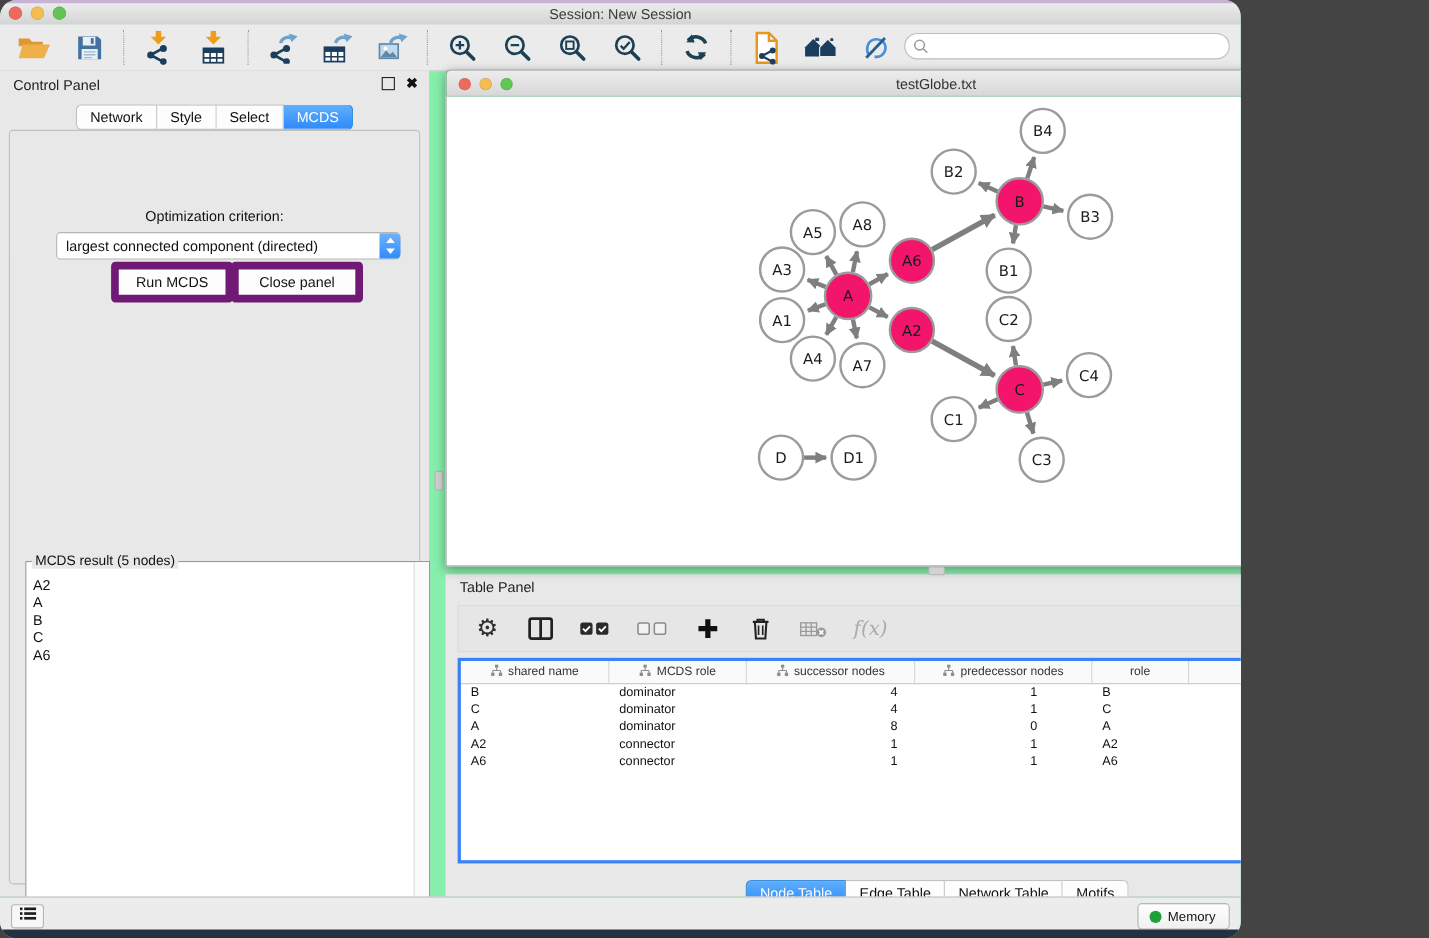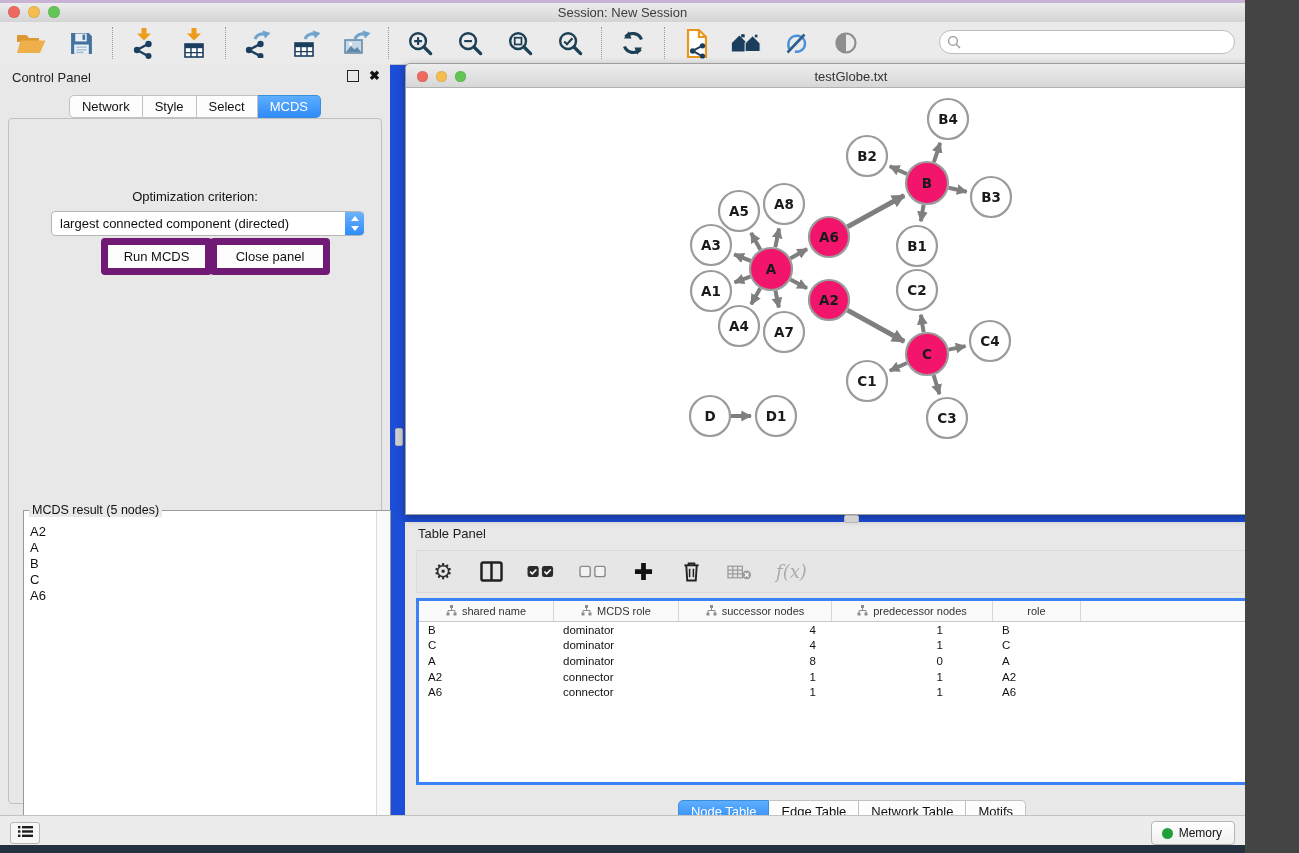--- a/index.html
+++ b/index.html
@@ -1,17 +1,17 @@
 <!DOCTYPE html>
 <html><head>
 <meta charset="utf-8">
 <style>
   html,body{margin:0;padding:0;background:#444;}
-  .app{position:relative;width:1245px;height:853px;overflow:hidden;
-       font-family:"Liberation Sans",sans-serif;background:#1d4ed8;color:#222;}
+  .app{position:relative;width:1128px;height:853px;overflow:hidden;
+       font-family:"Liberation Sans",sans-serif;background:#86efac;color:#222;border-radius:15px;}
 
   
   .desktop-top{position:absolute;left:0;top:0;width:100%;height:3px;background:#c9b3d4;}
   .desktop-bottom{position:absolute;left:0;top:845px;width:100%;height:8px;background:#23323e;}
 
   
   .titlebar{position:absolute;left:0;top:3px;width:100%;height:19px;
             background:linear-gradient(#ececec,#d4d4d4);border-bottom:1px solid #a8a8a8;}
   .titlebar .tl-title{position:absolute;left:0;right:0;top:2px;text-align:center;
             font-size:13px;color:#3c3c3c;}
@@ -76,21 +76,21 @@
   .h-grip{position:absolute;left:844px;top:515px;width:13px;height:6px;background:#d2d2d2;
           border:1px solid #b6b6b6;border-radius:2px;z-index:5;}
 
   
   .net-window{position:absolute;left:405px;top:63px;width:892px;height:452px;border-radius:5px 5px 0 0;
               box-shadow:0 3px 10px rgba(0,0,0,.35);z-index:2;}
   .net-titlebar{position:relative;height:25px;background:linear-gradient(#ededed,#d7d7d7);
                 border:1px solid #9e9e9e;border-bottom:1px solid #b2b2b2;border-radius:5px 5px 0 0;box-sizing:border-box;}
   .net-titlebar .lights{top:7px;left:11px;}
   .net-title{position:absolute;left:0;right:0;top:5px;text-align:center;font-size:13px;color:#333;}
-  .net-canvas{position:relative;height:427px;background:#fff;border:1px solid #9e9e9e;border-top:none;box-sizing:border-box;font-weight:bold;}
+  .net-canvas{position:relative;height:427px;background:#fff;border:1px solid #9e9e9e;border-top:none;box-sizing:border-box;}
   .net-canvas svg{display:block;}
   .resize-grip{position:absolute;right:1px;bottom:1px;width:14px;height:14px;
       background:repeating-linear-gradient(135deg,transparent 0 3px,#bcbcbc 3px 4px);}
 
   
   .table-panel{position:absolute;left:405px;top:522px;width:894px;height:293px;background:#e8e8e8;}
   .tp-titlerow{position:absolute;left:0;top:0;width:100%;height:26px;}
   .tp-title{position:absolute;left:13px;top:4px;font-size:13px;color:#222;}
   .tp-toolbar{position:absolute;left:11px;top:28px;width:876px;height:43px;background:#e6e6e6;
               border:1px solid #dadada;box-sizing:border-box;display:flex;align-items:center;gap:24px;padding-left:14px;}

